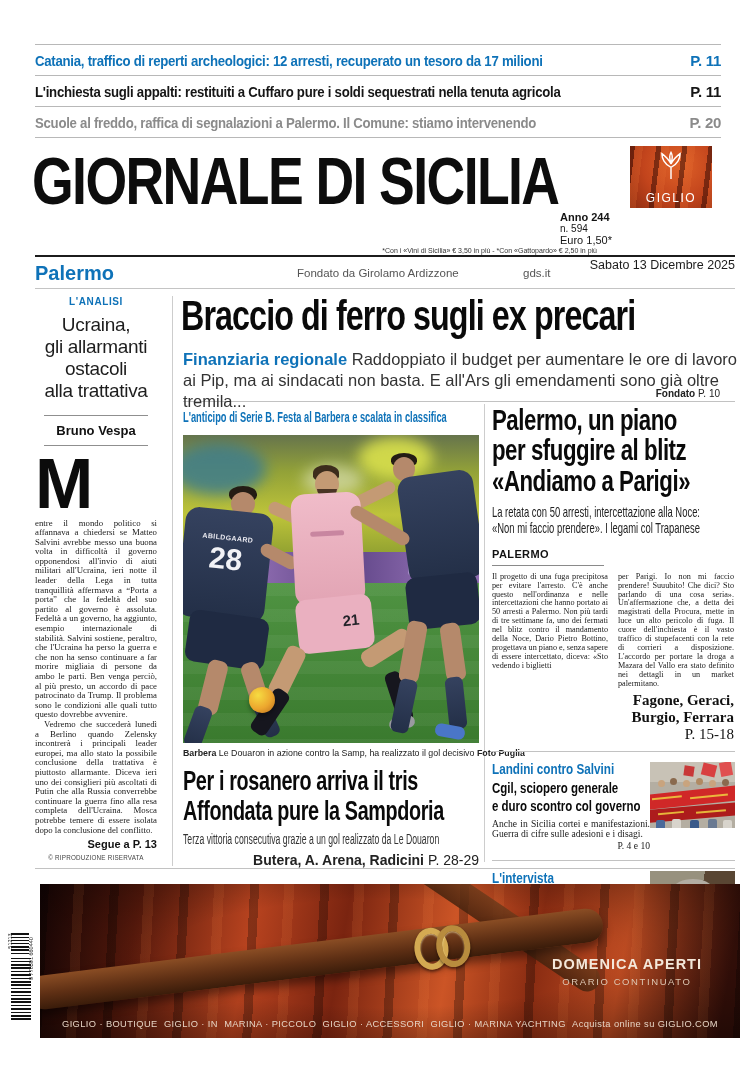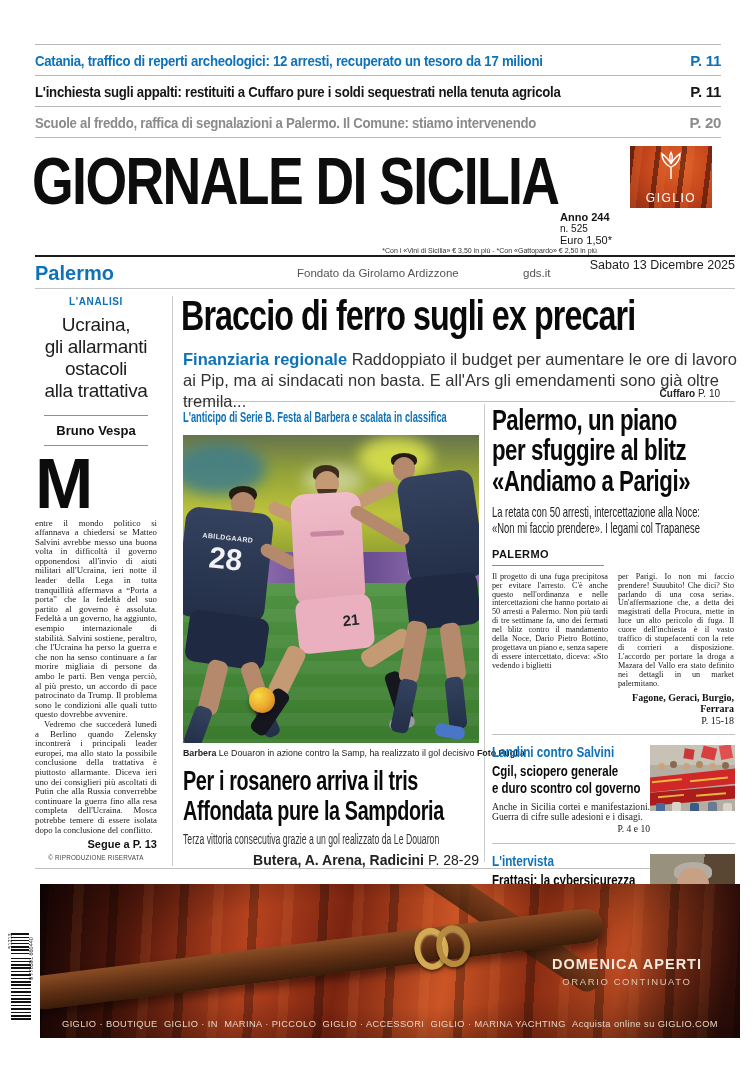--- a/index.html
+++ b/index.html
@@ -104,21 +104,21 @@
   .bz{position:absolute;left:492px;top:405px;width:243px;}
   .bz-hl{font-weight:bold;font-size:30px;line-height:1.01;color:#0a0a0a;letter-spacing:-.6px;}
   .bz-hl .sx{transform:scaleX(.74);}
   .bz-sf{margin-top:9px;font-size:14.5px;line-height:1.1;color:#222;}
   .bz-sf .sx{transform:scaleX(.65);}
   .bz-label{margin-top:11px;width:112px;font-size:11px;font-weight:bold;letter-spacing:.4px;
             border-bottom:1px solid #8a8a8a;padding-bottom:5px;color:#111;}
   .bz-cols{margin-top:7px;display:flex;gap:10px;}
   .bz-col{width:116px;font-family:"Liberation Serif",serif;font-size:8.2px;line-height:8.9px;
           text-align:justify;color:#1a1a1a;}
-  .bz-by{text-align:right;font-size:10px;line-height:1.15;margin-top:3px;color:#111;}
+  .bz-by{text-align:right;font-size:15px;line-height:1.15;margin-top:3px;color:#111;}
   .sec-rule{border-top:1px solid #c2c2c2;margin-top:8px;}
 
   .mini{position:relative;margin-top:8px;min-height:92px;}
   .mini-kicker{color:#0e72b8;font-weight:bold;font-size:15px;transform:scaleX(.78);transform-origin:left top;white-space:nowrap;}
   .mini-hl{font-weight:bold;font-size:15.5px;line-height:1.12;color:#0a0a0a;margin-top:2px;}
   .mini-hl .sx{transform:scaleX(.74);}
   .mini-body{width:158px;font-family:"Liberation Serif",serif;font-size:9.6px;line-height:10.4px;
              color:#1a1a1a;margin-top:5px;text-align:justify;}
   .mini-page{width:158px;text-align:right;font-family:"Liberation Serif",serif;font-size:9.6px;color:#1a1a1a;}
   .mini-by{width:158px;text-align:right;font-size:9.5px;color:#111;margin-top:1px;}
@@ -198,21 +198,21 @@
   <div class="mast-title">GIORNALE DI SICILIA</div>
   <div class="giglio-box">
     <div class="folds"></div>
     <svg width="26" height="30" viewBox="0 0 40 44">
       <path d="M20 42 L20 24 M20 24 C10 20 6 10 6 3 C13 8 17 13 20 19 M20 24 C30 20 34 10 34 3 C27 8 23 13 20 19 M20 17 C17.5 11 17 6 20 1 C23 6 22.5 11 20 17" stroke="#ffffff" stroke-width="2.2" fill="none"></path>
     </svg>
     <div class="giglio-label">GIGLIO</div>
   </div>
   <div class="edition">
     <div class="e1">Anno 244</div>
-    <div class="e2">n. 525</div>
+    <div class="e2">n. 594</div>
     <div class="e3">Euro 1,50*</div>
   </div>
   <div class="edition-note">*Con i «Vini di Sicilia» € 3,50 in più - *Con «Gattopardo» € 2,50 in più</div>
 
   <div class="info-bar">
     <span class="ib-city">Palermo</span>
     <span class="ib-founded">Fondato da Girolamo Ardizzone</span>
     <span class="ib-site">gds.it</span>
     <span class="ib-date">Sabato 13 Dicembre 2025</span>
   </div>
@@ -239,21 +239,21 @@
     <div class="an-more">Segue a P. 13</div>
     <div class="an-copy">© RIPRODUZIONE RISERVATA</div>
   </div>
 
   <div class="lead-hl">Braccio di ferro sugli ex precari</div>
   <div class="lead-sf">
     <b>Finanziaria regionale</b>
     <span>Raddoppiato il budget per aumentare le ore di lavoro ai Pip, ma ai sindacati non basta. E all'Ars gli emendamenti sono già oltre tremila...</span>
   </div>
   <div class="lead-by">
-    <b>Cuffaro</b>
+    <b>Fondato</b>
     <span>P. 10</span>
   </div>
 
   <div class="sb">
     <div class="sb-kicker">L'anticipo di Serie B. Festa al Barbera e scalata in classifica</div>
 
     <div class="sb-photo">
       <div class="ph-stands"></div>
       <div class="ph-blob" style="left:-12px;top:8px;width:95px;height:52px;background:#3f7d8c;opacity:.85;"></div>
       <div class="ph-blob" style="left:175px;top:2px;width:75px;height:42px;background:#d9e04c;opacity:.9;"></div>

